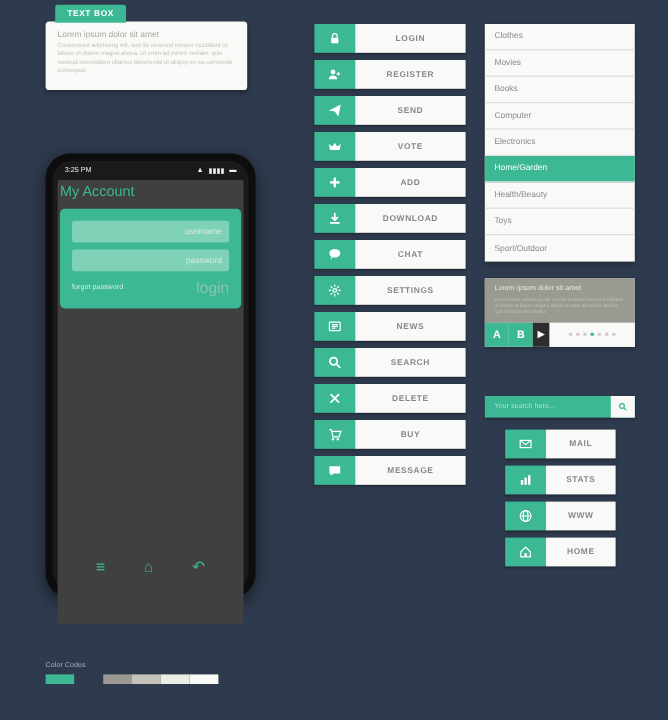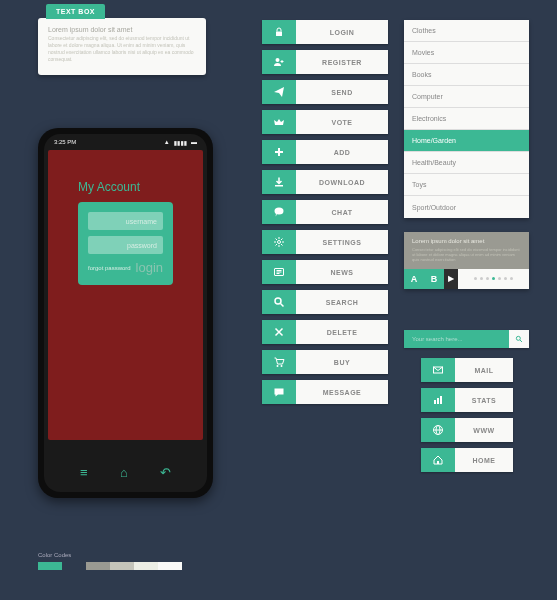--- a/index.html
+++ b/index.html
@@ -9,21 +9,21 @@
 .textbox-card{position:absolute;left:38px;top:18px;width:168px;background:#f9f9f7;border-radius:3px;box-shadow:0 2px 4px rgba(0,0,0,.3)}
 .textbox-tab{position:absolute;top:-14px;left:8px;background:#3cb894;color:#fff;font-size:7px;font-weight:bold;padding:4px 10px;border-radius:2px 2px 0 0;letter-spacing:.5px}
 .textbox-title{font-size:7px;color:#a8a8a0;padding:8px 10px 2px}
 .textbox-body{font-size:5px;color:#c4c4ba;padding:0 10px 12px;line-height:1.4}
 
 
 .phone{position:absolute;left:38px;top:128px;width:175px;height:370px;background:#0d0d0d;border-radius:20px;box-shadow:0 4px 12px rgba(0,0,0,.5)}
 .phone-inner{position:absolute;left:6px;top:6px;right:6px;bottom:6px;background:#1a1a1a;border-radius:16px}
 .phone-status{height:16px;display:flex;align-items:center;justify-content:space-between;padding:0 10px;color:#eee;font-size:6px}
 .phone-status-right{display:flex;gap:4px;align-items:center}
-.phone-screen{background:#7f1d1d;margin:0 4px;height:290px;border-radius:2px;padding:30px}
+.phone-screen{background:#404040;margin:0 4px;height:370px;border-radius:2px;padding:2px}
 .account-title{color:#3cb894;font-size:12px;margin-bottom:8px}
 .account-box{background:#3cb894;border-radius:4px;padding:10px}
 .account-input{background:#7fd1b8;border-radius:2px;height:18px;margin-bottom:6px;display:flex;align-items:center;justify-content:flex-end;padding-right:6px;color:#d5ede3;font-size:7px}
 .account-footer{display:flex;justify-content:space-between;align-items:center;margin-top:4px}
 .forgot{color:#d5ede3;font-size:6px}
 .login-btn{color:#8ac4b0;font-size:13px}
 .phone-nav{position:absolute;bottom:12px;left:0;right:0;display:flex;justify-content:space-around;padding:0 20px}
 .phone-nav-btn{color:#3cb894;font-size:13px}
 
 

